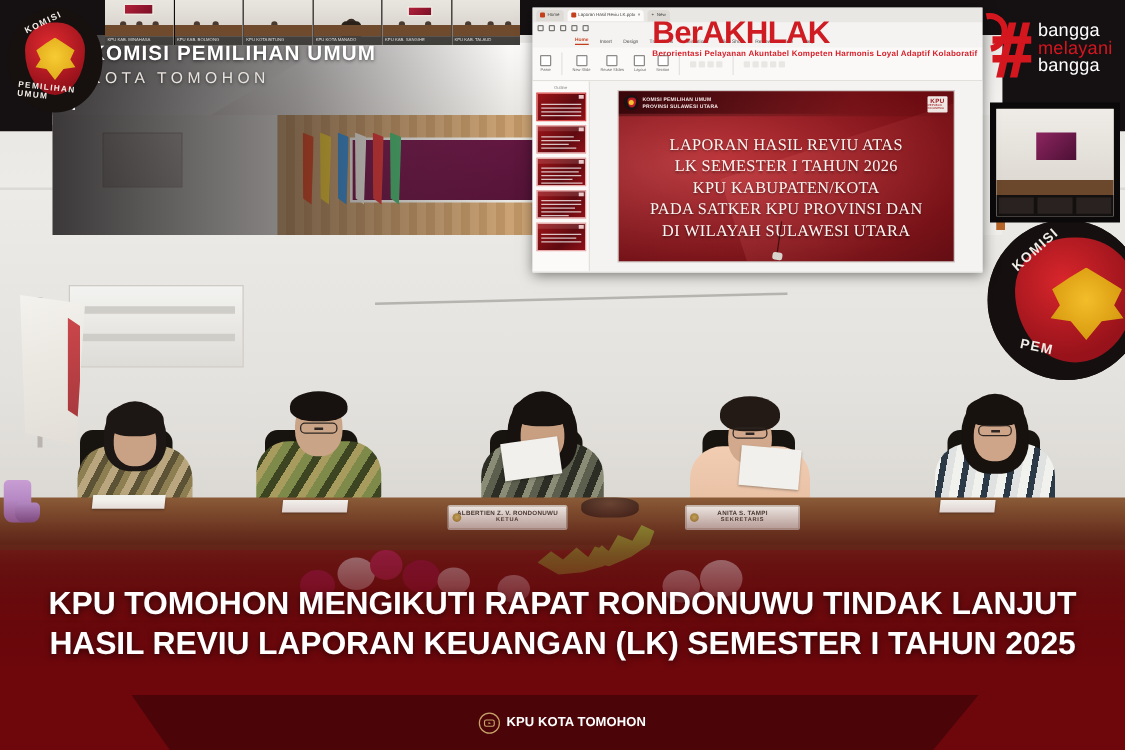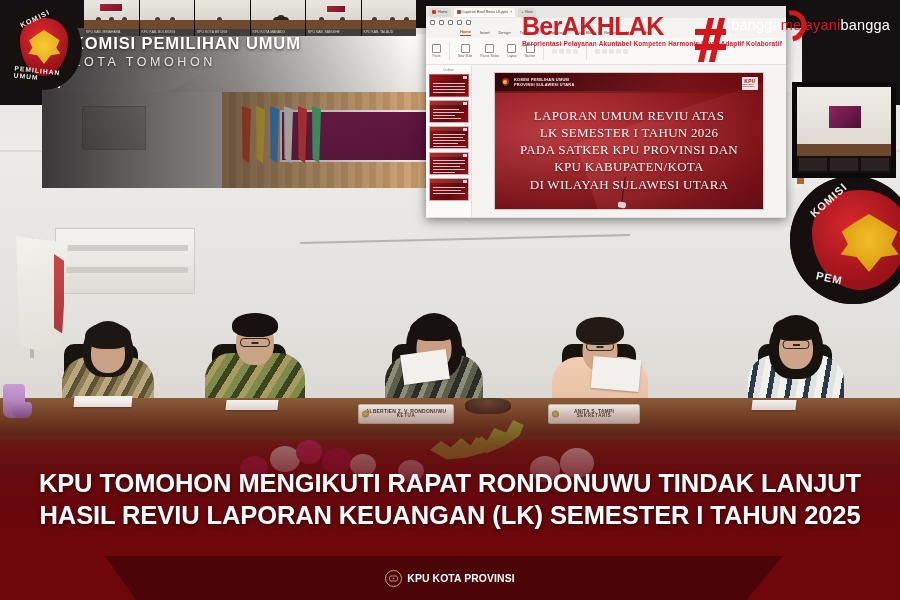--- a/index.html
+++ b/index.html
@@ -229,21 +229,21 @@
   .swoosh{position:absolute;right:100px;top:6px;width:28px;height:34px;}
   .swoosh:before{content:"";position:absolute;left:4px;top:4px;width:20px;height:22px;border:5px solid #d4161f;border-radius:50%;border-left-color:transparent;border-bottom-color:transparent;transform:rotate(34deg);}
 
   .hashtag{position:absolute;right:10px;top:18px;display:flex;align-items:flex-start;gap:5px;}
   .hash-glyph{width:30px;height:44px;position:relative;}
   .hash-glyph i{position:absolute;background:#d4161f;}
   .hash-glyph i:nth-child(1){left:7px;top:0;width:6px;height:44px;transform:skewX(-13deg);}
   .hash-glyph i:nth-child(2){left:18px;top:0;width:6px;height:44px;transform:skewX(-13deg);}
   .hash-glyph i:nth-child(3){left:-1px;top:11px;width:31px;height:6px;}
   .hash-glyph i:nth-child(4){left:-1px;top:26px;width:31px;height:6px;}
-  .hash-words{display:flex;flex-direction:row;line-height:.98;}
+  .hash-words{display:flex;flex-direction:column;line-height:.98;}
   .hash-words span{color:#fff;font-size:14.5px;font-weight:400;letter-spacing:.2px;}
   .hash-words span.mid{color:#d4161f;}
 
   
   .bottom-grad{position:absolute;left:0;bottom:0;width:900px;height:200px;
     background:linear-gradient(180deg,rgba(70,4,8,0) 0%,rgba(88,6,10,.55) 22%,rgba(109,8,12,.93) 48%,#6e070c 70%,#6e070c 100%);}
   .headline{position:absolute;left:0;bottom:68px;width:900px;text-align:center;color:#fff;
     font-size:25.5px;font-weight:800;line-height:1.28;letter-spacing:-.1px;
     text-shadow:0 2px 5px rgba(0,0,0,.55);}
   .headline div{white-space:nowrap;}
@@ -612,24 +612,24 @@
               <div>PROVINSI SULAWESI UTARA</div>
             </div>
           </div>
 
           <div class="slide-kpu">
             <b>KPU</b>
             <span>REPUBLIK INDONESIA</span>
           </div>
 
           <div class="slide-title">
-            <div>LAPORAN UMUM REVIU ATAS</div>
+            <div>LAPORAN HASIL REVIU ATAS</div>
             <div>LK SEMESTER I TAHUN 2026</div>
+            <div>KPU KABUPATEN/KOTA</div>
             <div>PADA SATKER KPU PROVINSI DAN</div>
-            <div>KPU KABUPATEN/KOTA</div>
             <div>DI WILAYAH SULAWESI UTARA</div>
           </div>
 
           <div class="pointer"></div>
         </div>
       </div>
     </div>
 
     <div class="ppt-status">
       
@@ -672,19 +672,19 @@
 
 
 
       <div class="fi">
         <span class="fic">
           <svg width="11" height="11" viewBox="0 0 24 24" fill="none">
             <rect x="3.5" y="6.5" width="17" height="11" rx="3" stroke="#c8a36a" stroke-width="2"></rect>
             <path d="M10.5 10l4.2 2-4.2 2z" fill="#c8a36a"></path>
           </svg>
         </span>
-        <span class="ftx">KPU KOTA PROVINSI</span>
+        <span class="ftx">KPU KOTA TOMOHON</span>
       </div>
 
     </div>
   </div>
 
 </div>
 
 </body></html>

